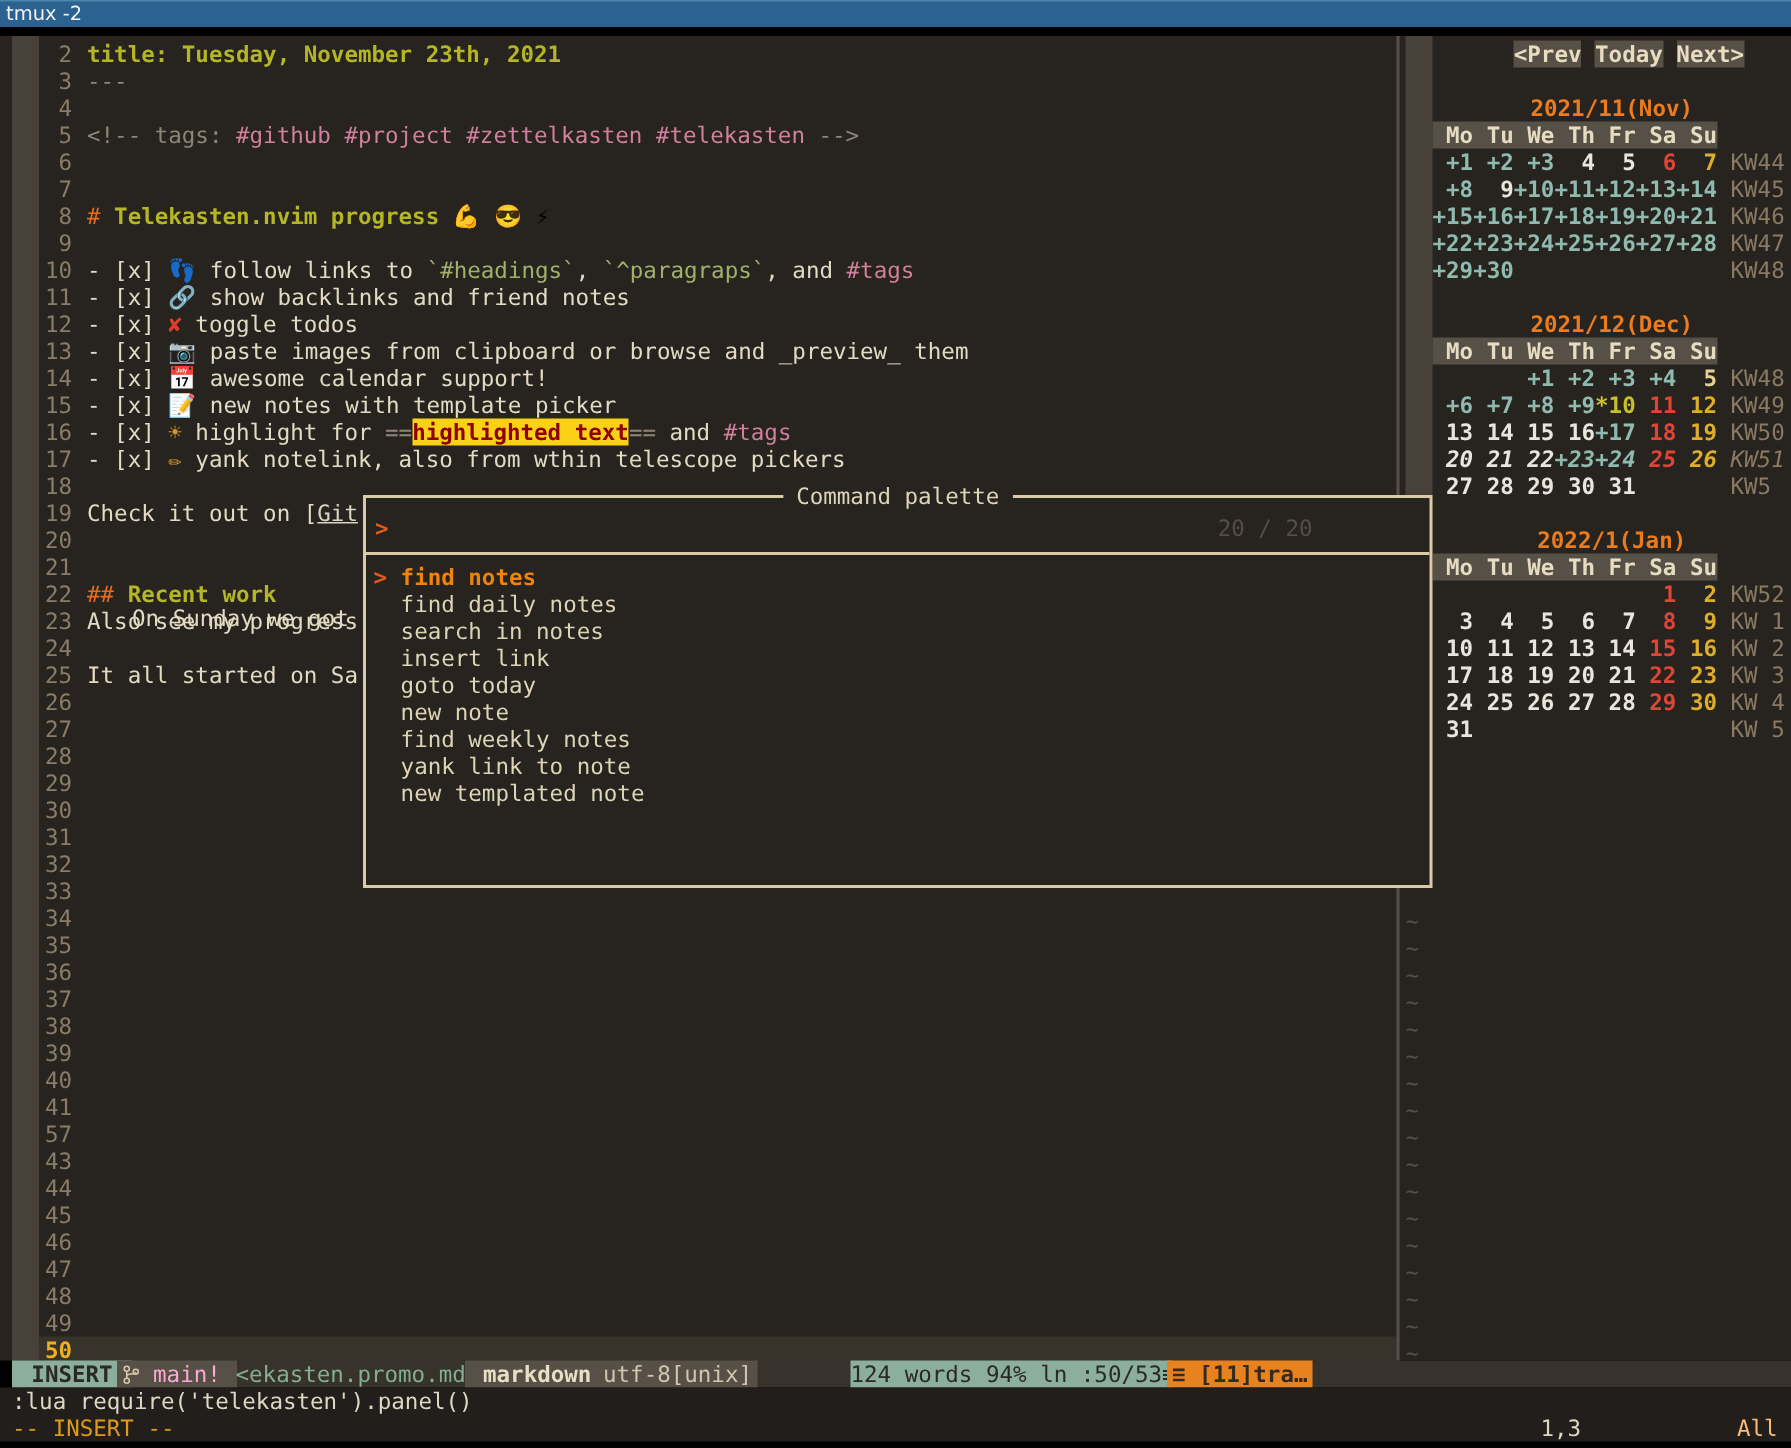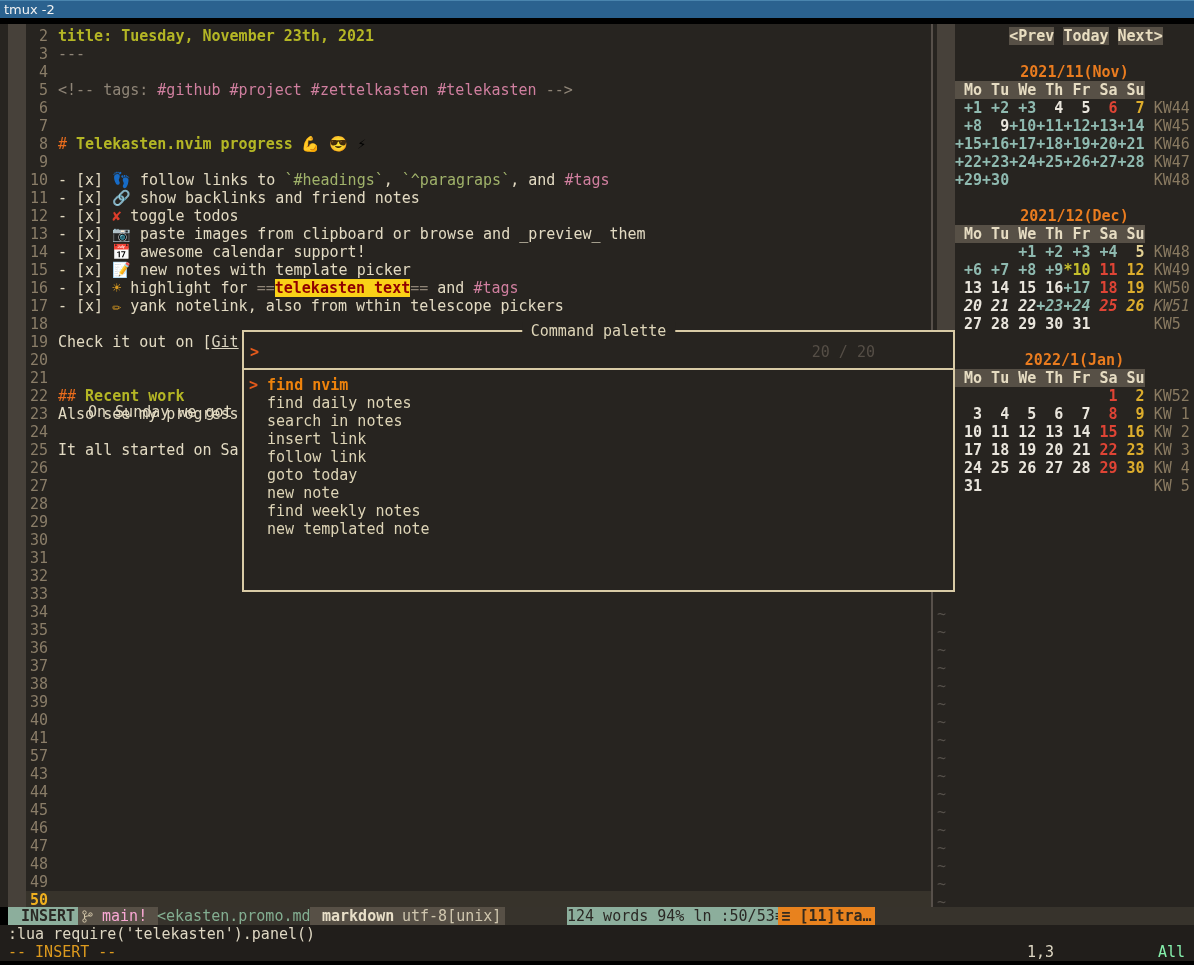--- a/index.html
+++ b/index.html
@@ -73,21 +73,21 @@
   #seg-ft .enc{position:absolute;left:92px;color:#cfc6ae;}
   #seg-stats{left:559px;width:214px;background:#8cae9c;color:#2b2925;text-align:center;}
   #seg-trail{left:770px;width:97px;background:#e8821e;color:#342a1e;font-weight:bold;text-align:center;}
   #seg-calstat{left:929px;width:257px;color:#7e7567;padding-left:21px;box-sizing:border-box;}
 
   
   #cmdarea{left:0;top:925px;width:1194px;height:36px;background:#211e1b;}
   #cmdline{position:absolute;left:8px;top:0;color:#ded7c3;}
   #mode-msg{position:absolute;left:8px;top:18px;color:#dd9a1e;font-weight:normal;}
   #ruler-pos{position:absolute;left:1027px;top:18px;color:#ded7c3;}
-  #ruler-scroll{position:absolute;left:1158px;top:18px;color:#86efac;}
+  #ruler-scroll{position:absolute;left:1158px;top:18px;color:#fdba74;}
 </style>
 </head>
 <body>
 
 <div id="screen">
 
   <div id="titlebar" class="abs">
     <span>tmux -2</span>
   </div>
 
@@ -121,21 +121,21 @@
       <div class="ed-row pre" style="top: 189px;"><span class="s-body">- [x] </span><span class="s-emoji">🔗</span><span class="s-body"> show backlinks and friend notes</span></div>
       <div class="ln pre" style="top: 207px;">12</div>
       <div class="ed-row pre" style="top: 207px;"><span class="s-body">- [x] </span><span class="s-redx">✘</span><span class="s-body"> toggle todos</span></div>
       <div class="ln pre" style="top: 225px;">13</div>
       <div class="ed-row pre" style="top: 225px;"><span class="s-body">- [x] </span><span class="s-emoji">📷</span><span class="s-body"> paste images from clipboard or browse and _preview_ them</span></div>
       <div class="ln pre" style="top: 243px;">14</div>
       <div class="ed-row pre" style="top: 243px;"><span class="s-body">- [x] </span><span class="s-emoji">📅</span><span class="s-body"> awesome calendar support!</span></div>
       <div class="ln pre" style="top: 261px;">15</div>
       <div class="ed-row pre" style="top: 261px;"><span class="s-body">- [x] </span><span class="s-emoji">📝</span><span class="s-body"> new notes with template picker</span></div>
       <div class="ln pre" style="top: 279px;">16</div>
-      <div class="ed-row pre" style="top: 279px;"><span class="s-body">- [x] </span><span class="s-amber">☀</span><span class="s-body"> highlight for </span><span class="s-com">==</span><span class="s-hl">telekasten text</span><span class="s-com">==</span><span class="s-body"> and </span><span class="s-tag">#tags</span></div>
+      <div class="ed-row pre" style="top: 279px;"><span class="s-body">- [x] </span><span class="s-amber">☀</span><span class="s-body"> highlight for </span><span class="s-com">==</span><span class="s-hl">highlighted text</span><span class="s-com">==</span><span class="s-body"> and </span><span class="s-tag">#tags</span></div>
       <div class="ln pre" style="top: 297px;">17</div>
       <div class="ed-row pre" style="top: 297px;"><span class="s-body">- [x] </span><span class="s-amber">✏</span><span class="s-body"> yank notelink, also from wthin telescope pickers</span></div>
       <div class="ln pre" style="top: 315px;">18</div>
       <div class="ed-row pre" style="top: 315px;"></div>
       <div class="ln pre" style="top: 333px;">19</div>
       <div class="ed-row pre" style="top: 333px;"><span class="s-body">Check it out on [</span><span class="s-link">Git</span></div>
       <div class="ln pre" style="top: 351px;">20</div>
       <div class="ed-row pre" style="top: 351px;"></div>
       <div class="ln pre" style="top: 369px;">21</div>
       <div class="ed-row pre" style="top: 369px;"></div>
@@ -244,28 +244,28 @@
       <div class="cal-row pre" style="top: 477px;"><span class="c-day"> 31</span><span>   </span><span>   </span><span>   </span><span>   </span><span>   </span><span>   </span><span class="c-kw"> KW 5</span></div>
     </div>
 
   <div id="palette" class="abs">
     <div id="palette-title" class="pre">Command palette</div>
     <div id="prompt-row">
       <span id="prompt-caret">&gt;</span>
       <span id="prompt-counter">20 / 20</span>
     </div>
     <div id="palette-list">
-        <div class="pal-item pre sel"><span class="caret">&gt; </span><span class="label">find nvim</span></div>
+        <div class="pal-item pre sel"><span class="caret">&gt; </span><span class="label">find notes</span></div>
         <div class="pal-item pre"><span class="caret">  </span><span class="label">find daily notes</span></div>
         <div class="pal-item pre"><span class="caret">  </span><span class="label">search in notes</span></div>
         <div class="pal-item pre"><span class="caret">  </span><span class="label">insert link</span></div>
-        <div class="pal-item pre"><span class="caret">  </span><span class="label">follow link</span></div>
         <div class="pal-item pre"><span class="caret">  </span><span class="label">goto today</span></div>
         <div class="pal-item pre"><span class="caret">  </span><span class="label">new note</span></div>
         <div class="pal-item pre"><span class="caret">  </span><span class="label">find weekly notes</span></div>
+        <div class="pal-item pre"><span class="caret">  </span><span class="label">yank link to note</span></div>
         <div class="pal-item pre"><span class="caret">  </span><span class="label">new templated note</span></div>
       </div>
   </div>
 
   <div id="statusline" class="abs">
     <div class="seg pre" id="seg-mode">INSERT</div>
     <div class="seg pre" id="seg-branch"><span><svg width="11" height="13" viewBox="0 0 11 13" style="vertical-align:-2px">
             <circle cx="2.5" cy="2.5" r="1.7" fill="none" stroke="#d6c9ab"></circle>
             <circle cx="2.5" cy="10.5" r="1.7" fill="none" stroke="#d6c9ab"></circle>
             <circle cx="8.5" cy="4.5" r="1.7" fill="none" stroke="#d6c9ab"></circle>

